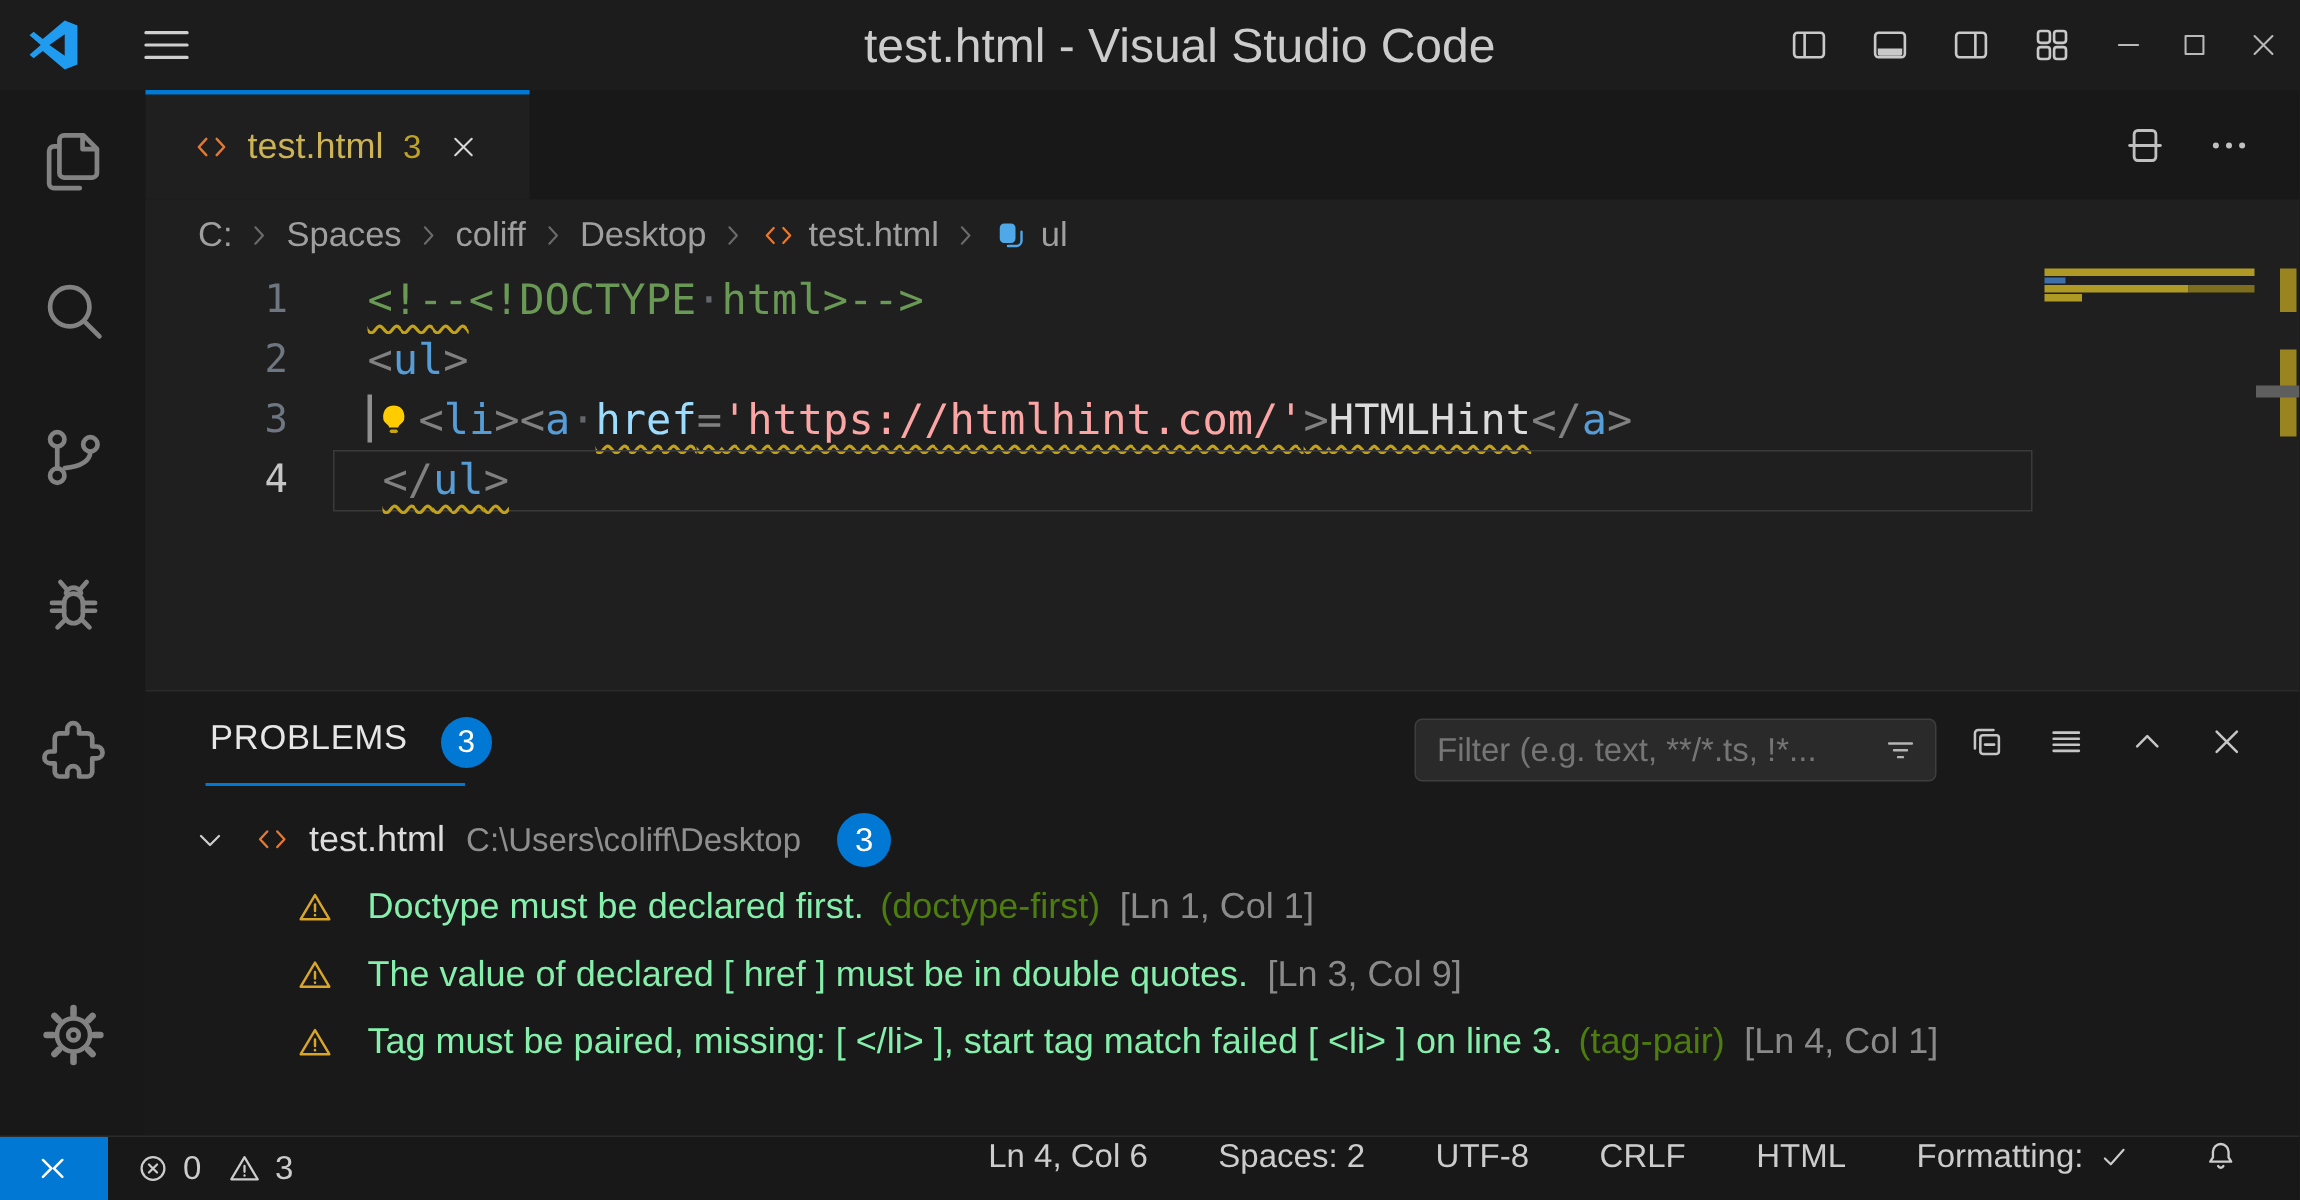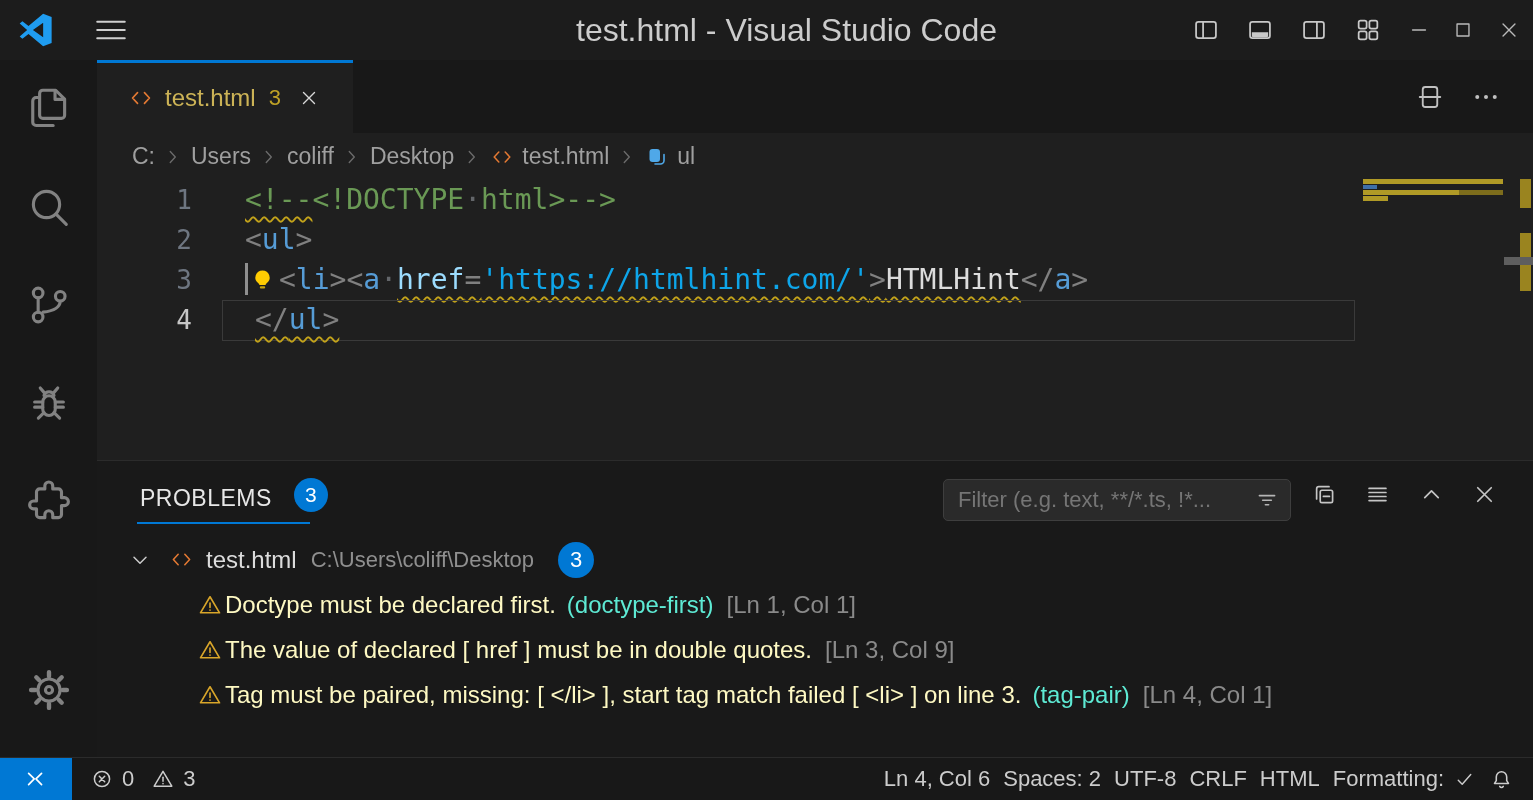--- a/index.html
+++ b/index.html
@@ -45,32 +45,32 @@
   .bc-ic{width:24px;height:24px}
 
   
   #editor{position:absolute;left:97px;top:180px;width:1436px;height:280px;background:#1f1f1f;text-decoration:underline;}
   .cl{height:40px;line-height:40px;white-space:pre;font-family:"DejaVu Sans Mono",monospace;font-size:28px;cursor:text}
   .ln{display:inline-block;width:95px;text-align:right;color:#6e7681;font-size:26px;vertical-align:top;
       font-family:"DejaVu Sans Mono",monospace}
   .ln.active{color:#c6c6c6}
   .lc{display:inline-block;margin-left:30px;padding-left:23px;vertical-align:top;height:40px;}
   .lc.boxed{border:1px solid #3a3a3a;width:1133px;box-sizing:border-box;padding-left:32px;height:41px;line-height:38px}
-  .cm{color:#6a9955}.pt{color:#808080}.tg{color:#569cd6}.at{color:#9cdcfe}.st{color:#0ea5e9}
+  .cm{color:#6a9955}.pt{color:#808080}.tg{color:#569cd6}.at{color:#9cdcfe}.st{color:#fca5a5}
   .tx{color:#dcdcdc}.ws{color:#63666a}
   .sq{text-decoration:underline;text-decoration-style:wavy;text-decoration-color:#c2a21a;
       text-decoration-thickness:2px;text-underline-offset:7px;text-decoration-skip-ink:none}
   .cursor{display:inline-block;width:3px;height:32px;background:#8f8f8f;vertical-align:-6px;margin-right:1px}
   .bulb{display:inline-block;width:27px;height:27px;vertical-align:-5px;margin-right:3px;cursor:pointer}
   #overlay-marks div{position:absolute}
 
   
   #panel{position:absolute;left:97px;top:460px;width:1436px;height:297px;background:#191919;
     border-top:1px solid #2b2b2b;box-sizing:border-box;}
-  #panel-tab{position:absolute;left:43px;top:17px;display:flex;align-items:flex-end;cursor:pointer}
+  #panel-tab{position:absolute;left:43px;top:17px;display:flex;align-items:flex-start;cursor:pointer}
   #panel-tab .pt-label{font-size:23px;color:#e7e7e7;letter-spacing:.5px}
   .badge{background:#0078d4;color:#ffffff;border-radius:50%;text-align:center;}
   #panel-tab .badge{width:34px;height:34px;line-height:34px;font-size:21px;margin-left:22px}
   #panel-underline{position:absolute;left:40px;top:61px;width:173px;height:2px;background:#0078d4}
   #filterbox{position:absolute;left:846px;top:18px;width:348px;height:42px;background:#2a2a2a;
     border:1px solid #3e3e3e;border-radius:5px;box-sizing:border-box;display:flex;align-items:center}
   #filterbox input{flex:1;background:transparent;border:none;outline:none;color:#9a9a9a;font-size:22px;
     padding:0 0 0 14px;font-family:"Liberation Sans",sans-serif;}
   #filterbox .funnel{width:26px;height:26px;color:#b5b5b5;margin-right:10px;cursor:pointer}
   .panel-act{position:absolute;top:20px;width:27px;height:27px;color:#c5c5c5;cursor:pointer}
@@ -78,34 +78,34 @@
   #plist{position:absolute;left:0;top:76px;width:1436px;}
   .prow{height:45px;display:flex;align-items:center;cursor:pointer}
   #filerow{padding-left:31px}
   #filerow .twisty{width:24px;height:24px;color:#cccccc}
   #filerow .file-ic{margin-left:17px;width:25px;height:25px}
   #filerow .fname{margin-left:12px;font-size:24px;color:#dcdcdc}
   #filerow .fpath{margin-left:14px;font-size:22px;color:#8f8f8f}
   #filerow .badge{width:36px;height:36px;line-height:36px;font-size:22px;margin-left:24px}
   .prob{padding-left:100px}
   .warn-ic{width:26px;height:26px;color:#d9a62a;flex:none}
-  .pmsg{margin-left:2px;font-size:24px;color:#fef9c3;white-space:pre}
-  .psrc{margin-left:11px;font-size:24px;color:#5eead4;white-space:pre}
+  .pmsg{margin-left:22px;font-size:24px;color:#86efac;white-space:pre}
+  .psrc{margin-left:11px;font-size:24px;color:#4d7c0f;white-space:pre}
   .ppos{margin-left:13px;font-size:24px;color:#8a8a8a;white-space:pre}
 
   
   #statusbar{position:absolute;left:0;top:757px;width:1533px;height:43px;background:#181818;
     border-top:1px solid #2b2b2b;box-sizing:border-box;color:#cccccc;font-size:22px;}
   #remote{position:absolute;left:0;top:0;width:72px;height:42px;background:#0078d4;display:flex;
     align-items:center;justify-content:center;color:#ffffff;cursor:pointer}
   #remote svg{width:27px;height:27px}
   #sb-left{position:absolute;left:90px;top:0;height:42px;display:flex;align-items:center;gap:8px;cursor:pointer}
   #sb-left svg{width:24px;height:24px}
   #sb-left .wicon{margin-left:9px}
-  #sb-right{position:absolute;right:0;top:0;height:42px;display:flex;align-items:center;gap:13px;padding-right:19px}
+  #sb-right{position:absolute;right:0;top:0;height:42px;display:flex;align-items:flex-start;gap:47px;padding-right:40px}
   .sb-item{display:flex;align-items:center;gap:9px;cursor:pointer;white-space:pre}
   .sb-item svg{width:23px;height:23px}
 </style>
 </head>
 <body>
 
 <div id="app">
 
   <div id="titlebar">
     <svg id="logo" viewBox="0 0 100 100">
@@ -248,21 +248,21 @@
   </div>
 
   <div id="breadcrumb">
       <span class="bc-item">
         <span>C:</span>
       </span>
       <svg class="bc-sep" viewBox="0 0 24 24">
     <path class="ic" stroke-width="1.6" d="M9 6 14.5 12 9 18"></path>
   </svg>
       <span class="bc-item">
-        <span>Users</span>
+        <span>Spaces</span>
       </span>
       <svg class="bc-sep" viewBox="0 0 24 24">
     <path class="ic" stroke-width="1.6" d="M9 6 14.5 12 9 18"></path>
   </svg>
       <span class="bc-item">
         <span>coliff</span>
       </span>
       <svg class="bc-sep" viewBox="0 0 24 24">
     <path class="ic" stroke-width="1.6" d="M9 6 14.5 12 9 18"></path>
   </svg>

